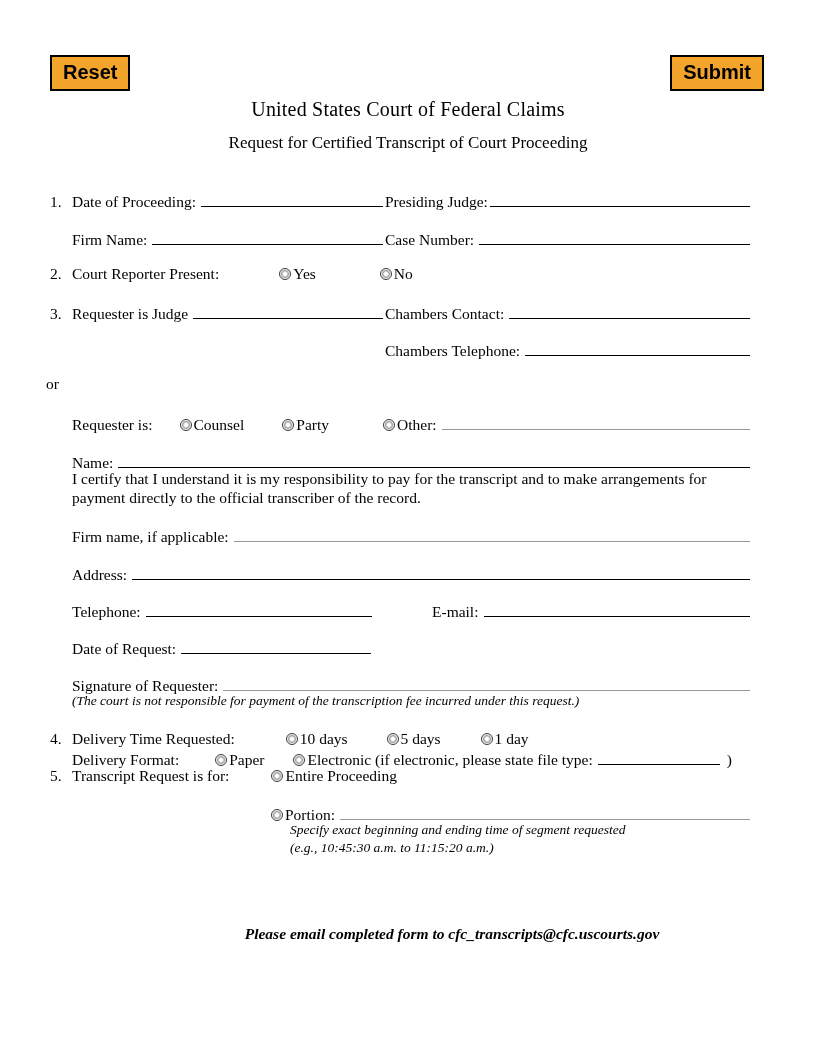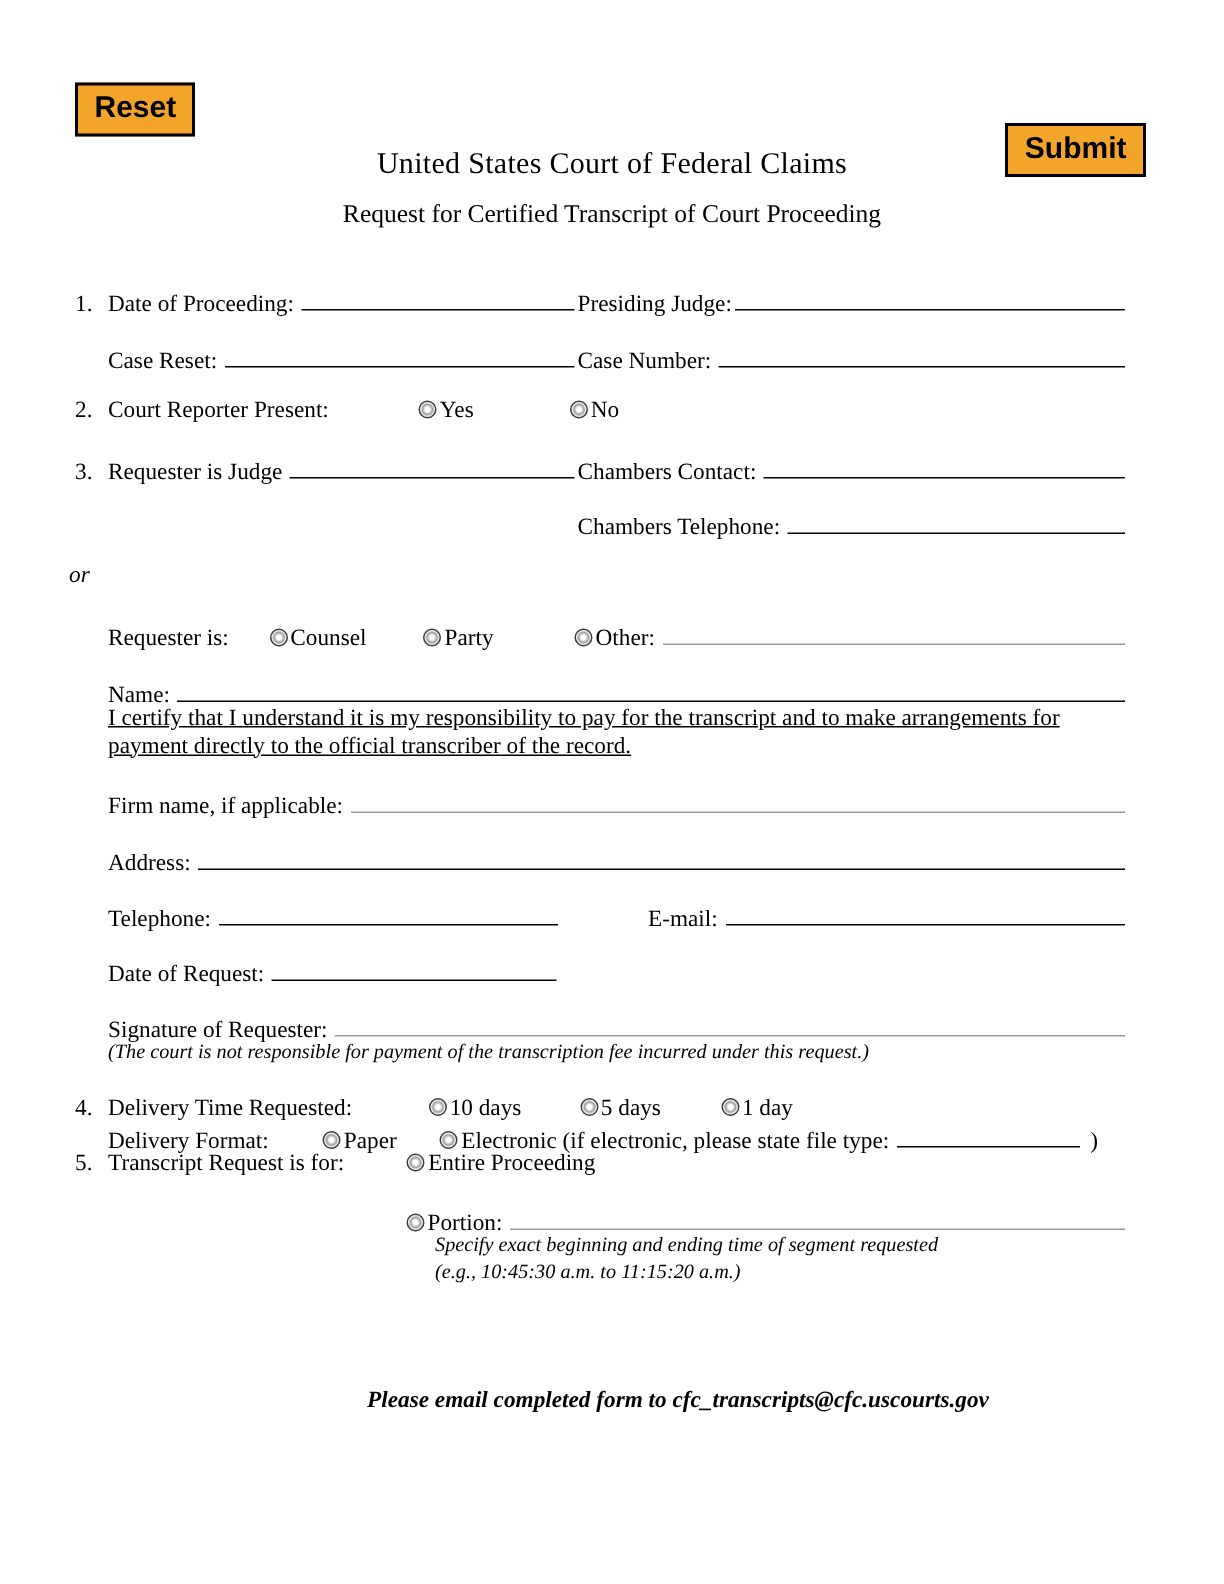--- a/index.html
+++ b/index.html
@@ -10,21 +10,21 @@
     font-size:15.5px; color:#000;
   }
   .btn {
     position:absolute; top:55px; box-sizing:border-box;
     background:#F2A42B; border:2px solid #000; color:#000;
     font-family:"Liberation Sans","DejaVu Sans",sans-serif;
     font-weight:bold; font-size:20px; padding:3px 11px 5px 11px;
     cursor:pointer; line-height:1.2;
   }
   .btn-reset { left:50px; }
-  .btn-submit { right:52px;margin-top:27px; }
+  .btn-submit { right:52px; }
   .title {
     position:absolute; top:98px; left:0; width:100%; text-align:center;
     font-size:20px; letter-spacing:0.2px;
   }
   .subtitle {
     position:absolute; top:133px; left:0; width:100%; text-align:center;
     font-size:17px;
   }
   .row {
     position:absolute; left:50px; right:66px;
@@ -40,26 +40,25 @@
     flex:1 1 auto; height:15px; border-bottom:1.5px solid #000;
     min-width:20px; margin-left:5px;
   }
   .fill.gray { border-bottom-color:#999; }
   .radio {
     flex:0 0 auto; width:10px; height:10px; border:1.2px solid #3a3a3a;
     border-radius:50%; display:inline-block; margin-right:2px;
     background:radial-gradient(circle, #ffffff 22%, #9f9f9f 48%, #ffffff 68%);
     transform:translateY(1px); cursor:pointer;
   }
-  .italic { font-style:italic; }
+  .italic { }
   .note { font-size:13.5px; font-style:italic; }
   .para {
     position:absolute; left:72px; width:686px; line-height:18.5px;
     white-space:normal;
-    text-decoration:underline;
   }
   .footer {
     position:absolute; top:925px; left:0; width:100%; text-align:center;
     font-weight:bold; font-style:italic; font-size:15.5px;padding-left:44px;
   }
 </style>
 </head>
 <body>
 
 <div class="page">
@@ -78,21 +77,21 @@
     </div>
     <div class="col c2">
       <span class="lbl">Presiding Judge:</span>
       <span class="fill" style="margin-left:2px"></span>
     </div>
   </div>
 
   <div class="row" style="top:229px">
     <span class="num"></span>
     <div class="col c1" style="width:311px;flex-basis:311px">
-      <span class="lbl">Case Reset:</span>
+      <span class="lbl">Firm Name:</span>
       <span class="fill"></span>
     </div>
     <div class="col c2">
       <span class="lbl">Case Number:</span>
       <span class="fill"></span>
     </div>
   </div>
 
   <div class="row" style="top:265px">
     <span class="num">2.</span>

